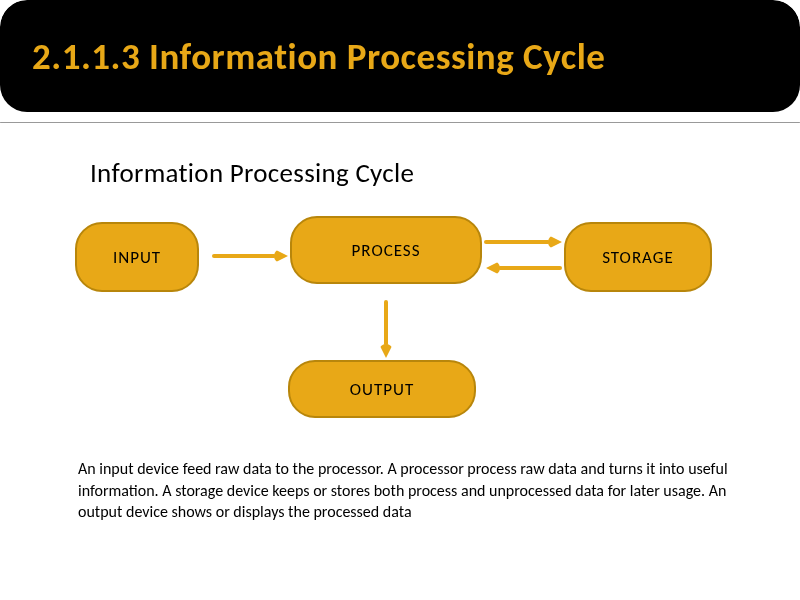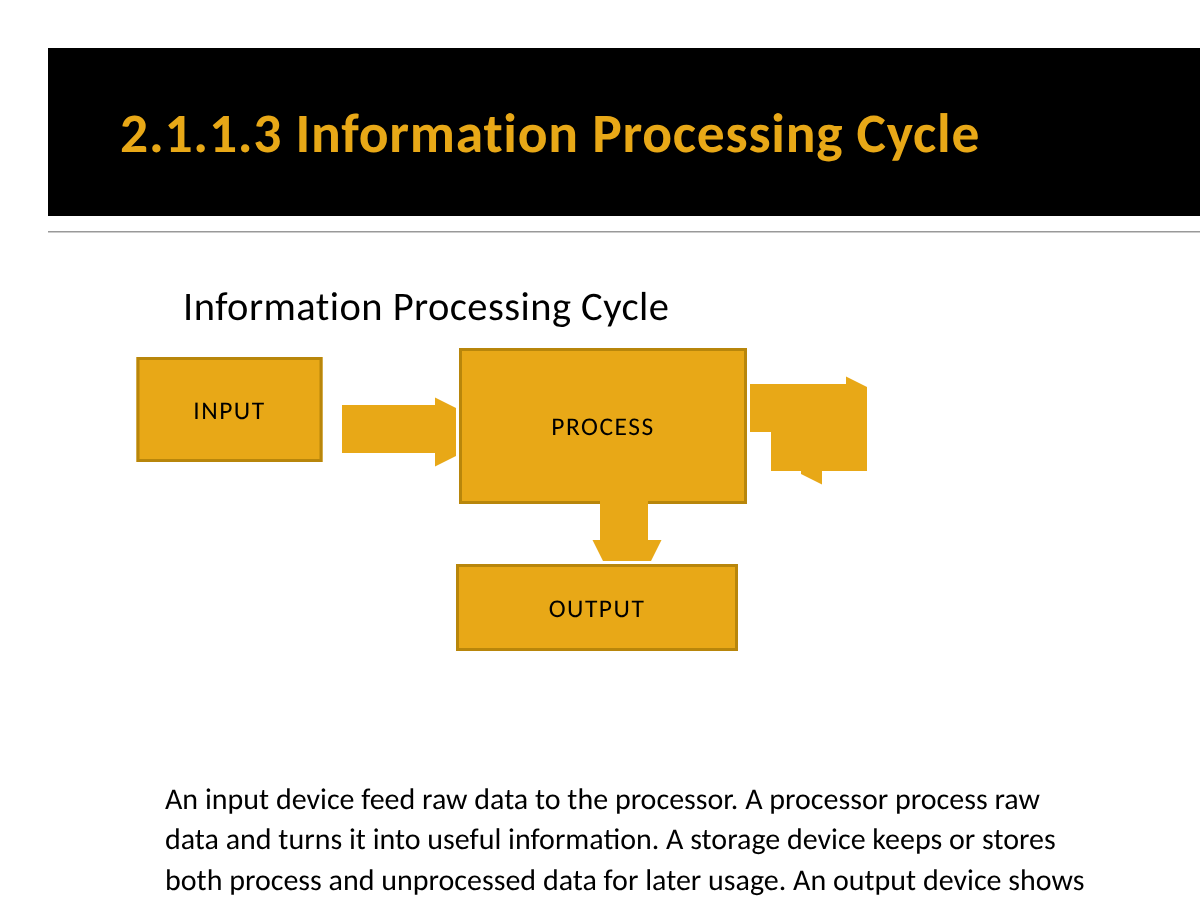--- a/index.html
+++ b/index.html
@@ -1,15 +1,15 @@
 <!DOCTYPE html>
 <html><head>
 <meta charset="utf-8">
 <style>
-  * { margin: 0; padding: 16px; box-sizing: border-box; }
+  * { margin: 0; padding: 0; box-sizing: border-box; border-radius: 27px; }
   body {
     width: 800px;
     height: 600px;
     background: #fff;
     font-family: "Calibri", "Segoe UI", Arial, sans-serif;
     overflow: hidden;
     position: relative;
   }
   .title-bar {
     background: #000;
@@ -49,21 +49,21 @@
     background: #e8a817;
     border: 2px solid #b8860b;
     display: flex;
     align-items: center;
     justify-content: center;
     font-size: 17px;
     color: #000;
     letter-spacing: 1px;
   }
   .box-input   { left: 75px;  top: 12px; width: 124px; height: 70px; }
-  .box-process { left: 290px; top: 6px;  width: 192px; height: 104px; }
+  .box-process { left: 290px; top: 6px;  width: 192px; height: 68px; }
   .box-storage { left: 564px; top: 12px; width: 148px; height: 70px; }
   .box-output  { left: 288px; top: 150px; width: 188px; height: 58px; }
 
   .arrow-line {
     position: absolute;
     background: #e8a817;
   }
   .arrow-head-r {
     position: absolute;
     width: 0; height: 0;
@@ -82,23 +82,23 @@
     position: absolute;
     width: 0; height: 0;
     border-left: 7px solid transparent;
     border-right: 7px solid transparent;
     border-top: 14px solid #e8a817;
   }
 
   .description {
     position: absolute;
     left: 78px;
-    top: 488px;
+    top: 458px;
     width: 650px;
-    font-size: 20px;
+    font-size: 16px;
     color: #000;
     line-height: 1.35;
   }
 </style>
 </head>
 <body>
 
 <div class="title-bar">
   <div class="title-text">2.1.1.3 Information Processing Cycle</div>
 </div>
@@ -107,20 +107,23 @@
 <div class="subtitle">Information Processing Cycle</div>
 
 <div class="diagram">
 
   <div class="box box-input">
     <span>INPUT</span>
   </div>
   <div class="box box-process">
     <span>PROCESS</span>
   </div>
+  <div class="box box-storage">
+    <span>STORAGE</span>
+  </div>
   <div class="box box-output">
     <span>OUTPUT</span>
   </div>
 
   <div class="arrow-line" style="left:212px; top:44px; width:64px; height:4px;"></div>
   <div class="arrow-head-r" style="left:274px; top:39px;"></div>
 
   <div class="arrow-line" style="left:484px; top:30px; width:66px; height:4px;"></div>
   <div class="arrow-head-r" style="left:548px; top:25px;"></div>
 

